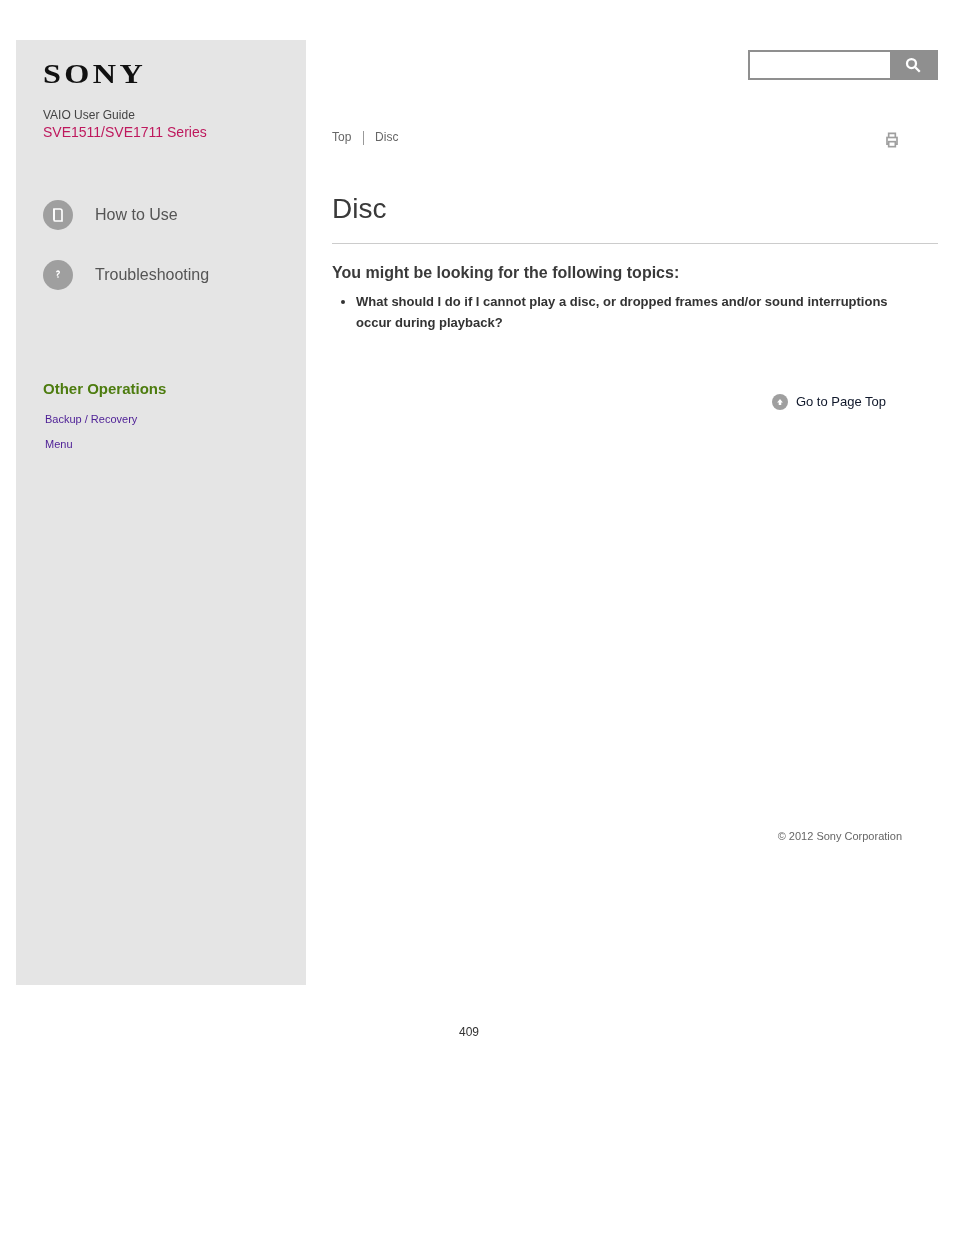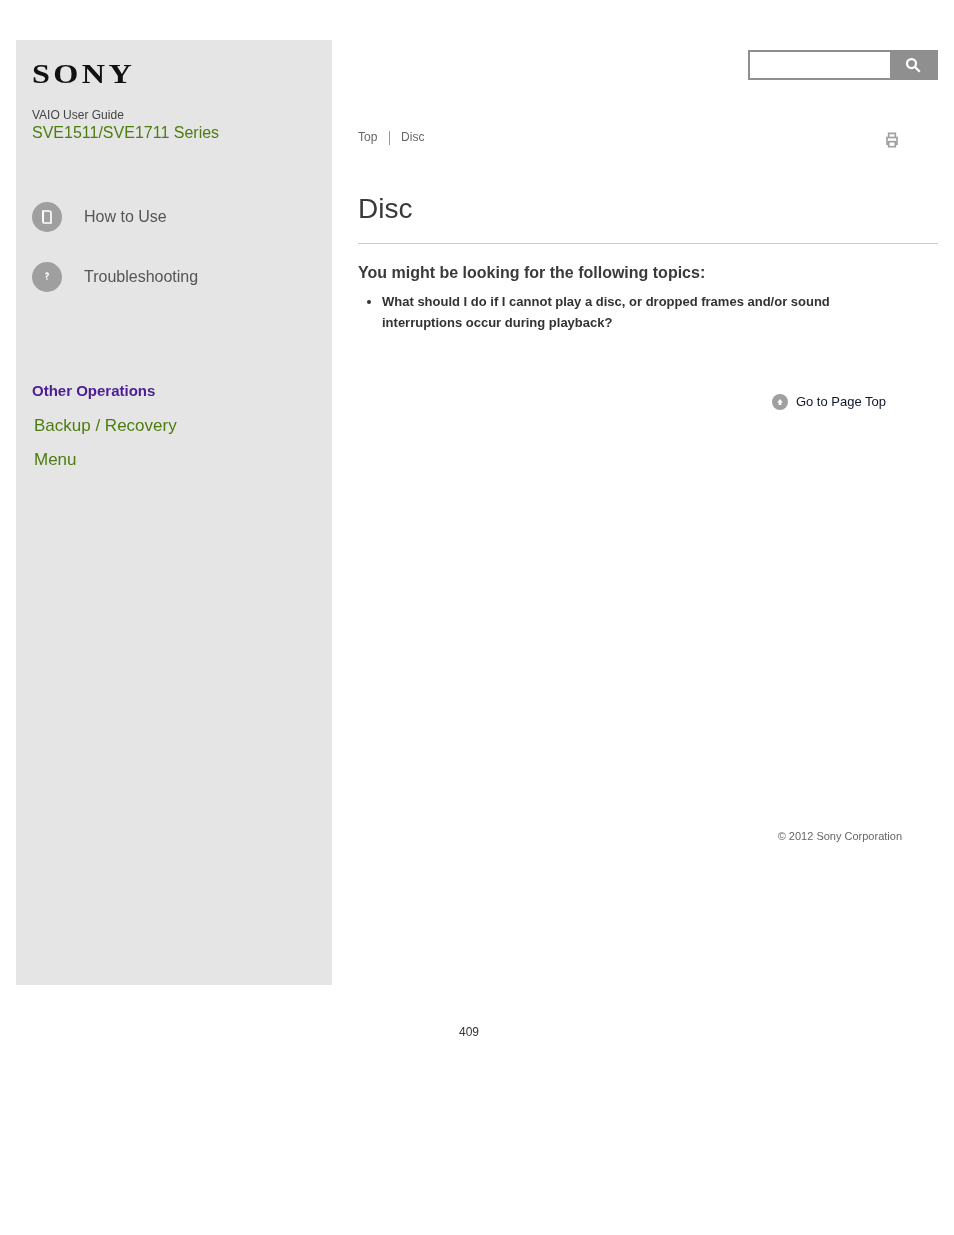--- a/index.html
+++ b/index.html
@@ -10,44 +10,44 @@
     background: #fff;
     width: 954px;
     margin: 0 auto;
   }
   .page-wrap {
     display: flex;
     padding: 40px 16px 0 16px;
   }
   
   .sidebar {
-    width: 316px;
+    width: 290px;
     background: #e5e5e5;
-    padding: 18px 20px 40px 16px;
+    padding: 18px 20px 40px 27px;
     min-height: 945px;
     position: relative;
   }
   .logo {
     font-family: "Times New Roman", serif;
     font-weight: 900;
     font-size: 28px;
     letter-spacing: 3px;
     transform: scaleX(1.15);
     transform-origin: left;
     color: #111;
     margin-bottom: 18px;
   }
   .product-line {
     font-size: 12px;
     color: #444;
     margin-bottom: 2px;
   }
   .series {
-    font-size: 16px;
-    color: #4d7c0f;
+    font-size: 14px;
+    color: #be185d;
     margin-bottom: 60px;
   }
   .nav-item {
     display: flex;
     align-items: center;
     gap: 22px;
     margin-bottom: 30px;
     color: #555;
     font-size: 16px;
     cursor: pointer;
@@ -59,27 +59,27 @@
     background: #9f9f9f;
     display: flex;
     align-items: center;
     justify-content: center;
     flex-shrink: 0;
   }
   .nav-icon svg { display: block; }
   .other-ops-block {
     margin-top: 90px;
     font-size: 15px;
-    color: #4c1d95;
+    color: #4d7c0f;
     font-weight: 600;
     margin-bottom: 14px;
   }
   .other-link {
-    font-size: 17px;
-    color: #4d7c0f;
+    font-size: 11px;
+    color: #4c1d95;
     margin: 8px 0 8px 2px;
     line-height: 1.5;
     cursor: pointer;
   }
   .contents-item {
     display: flex;
     align-items: center;
     gap: 14px;
     margin-top: 30px;
     font-size: 16px;

